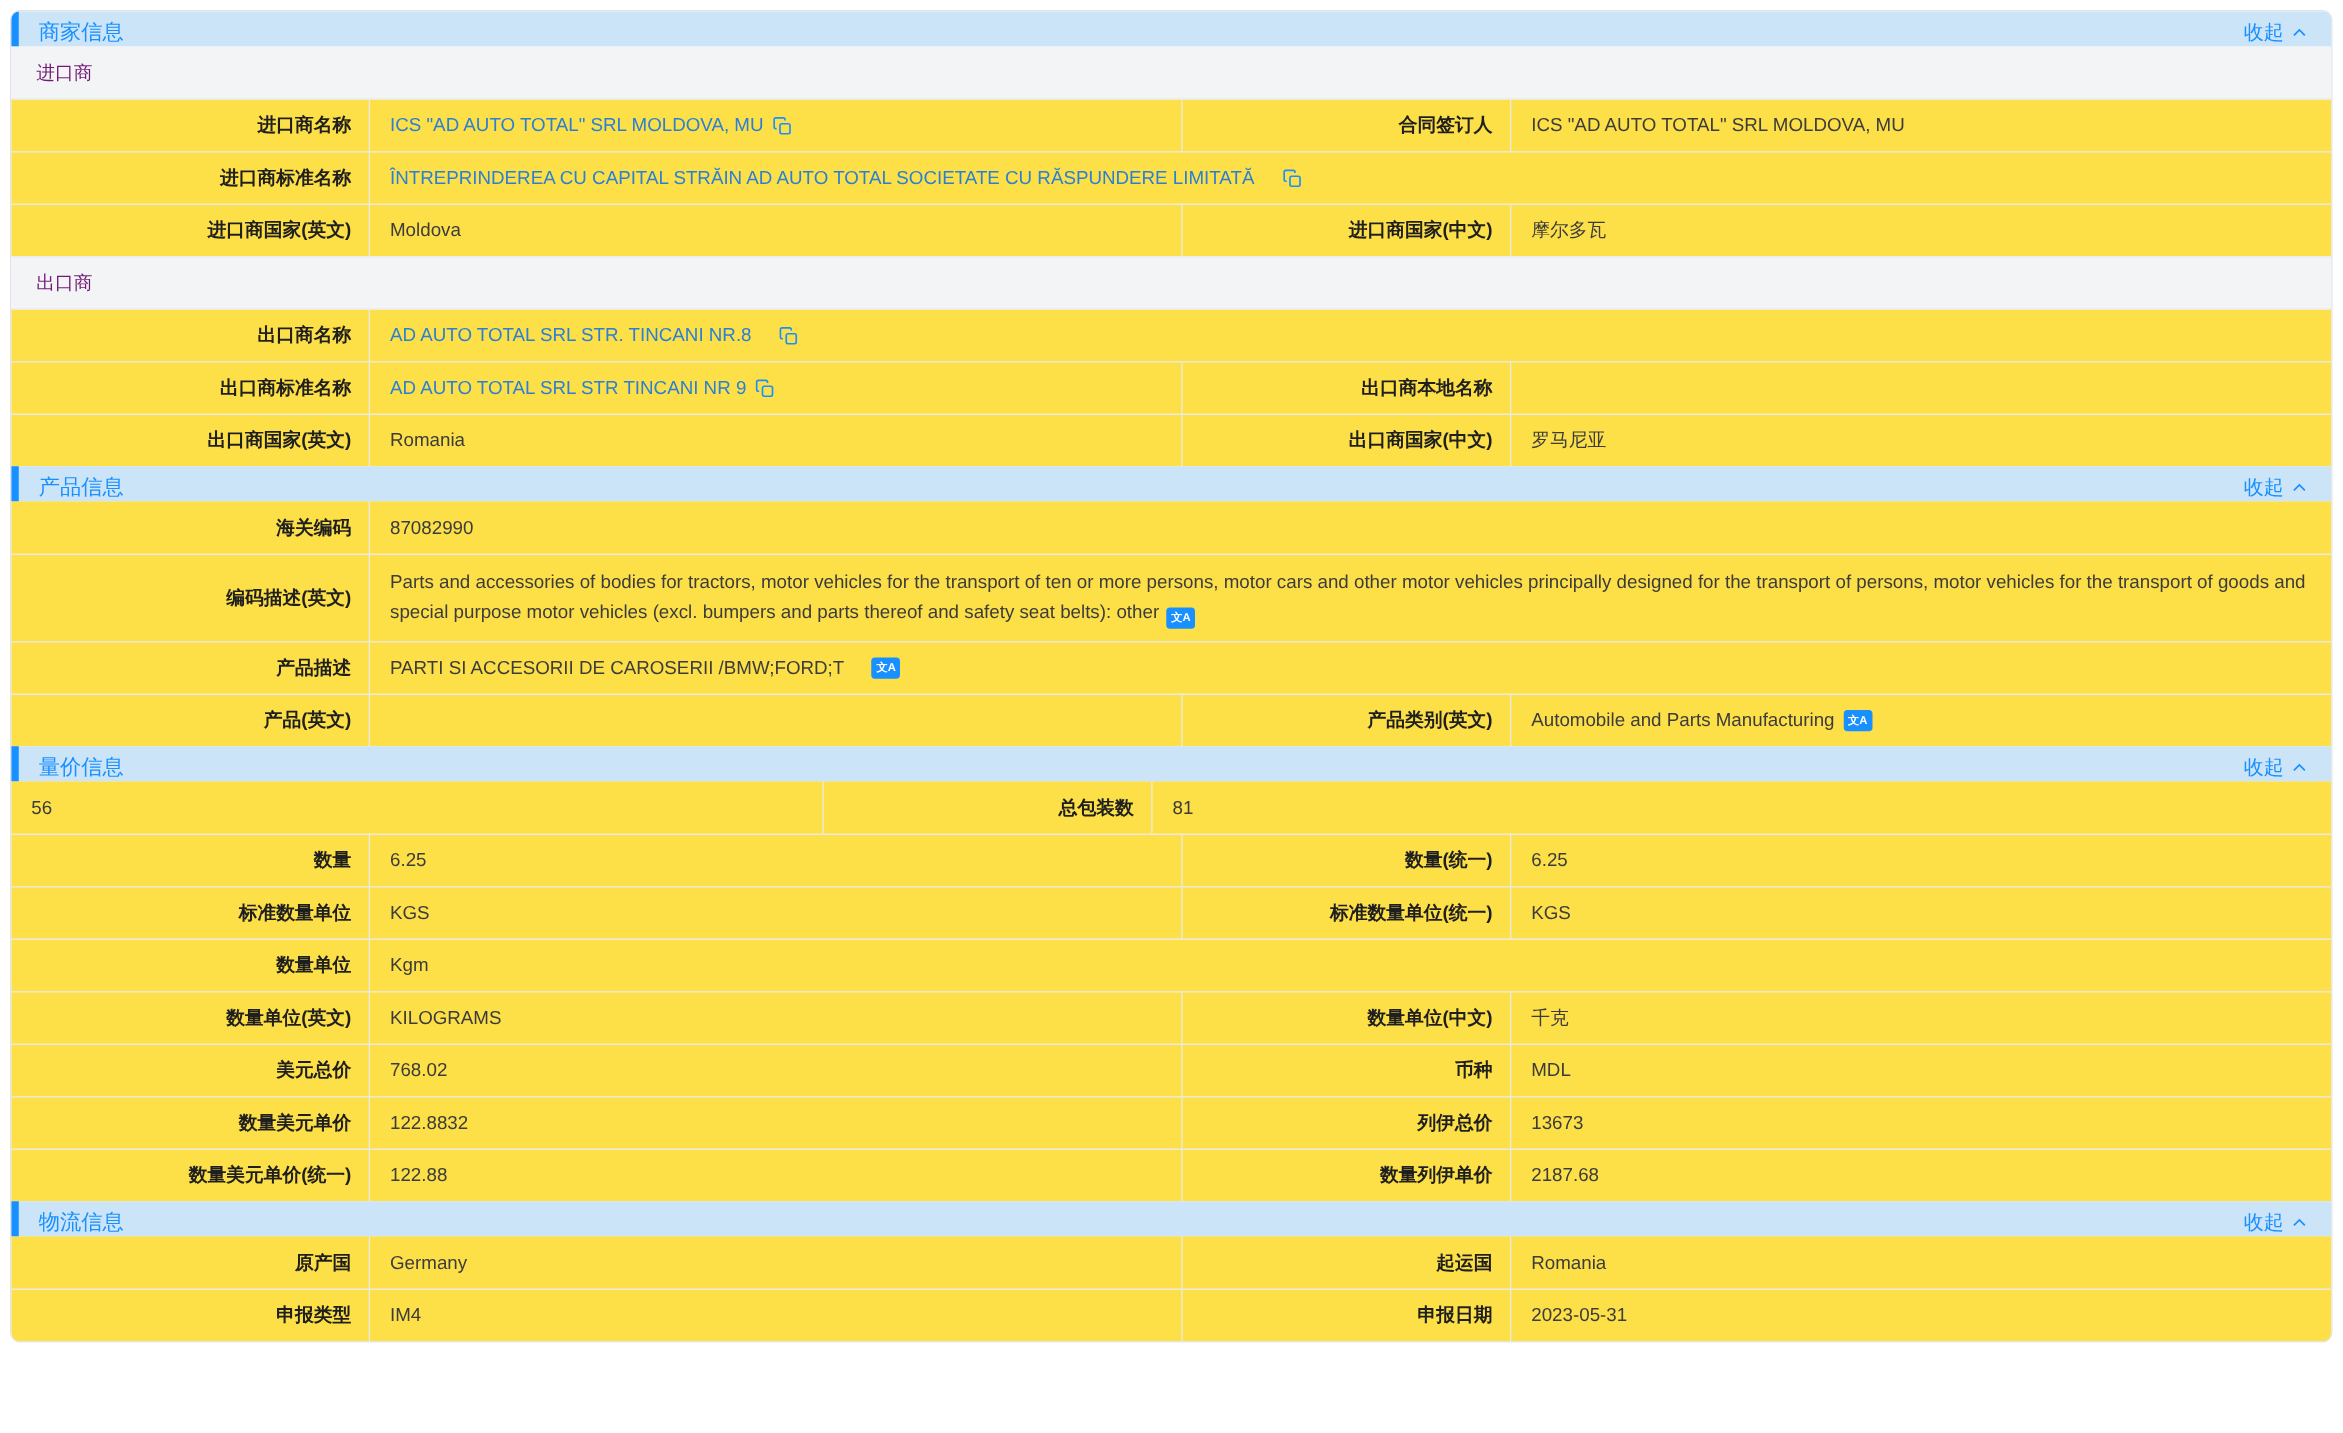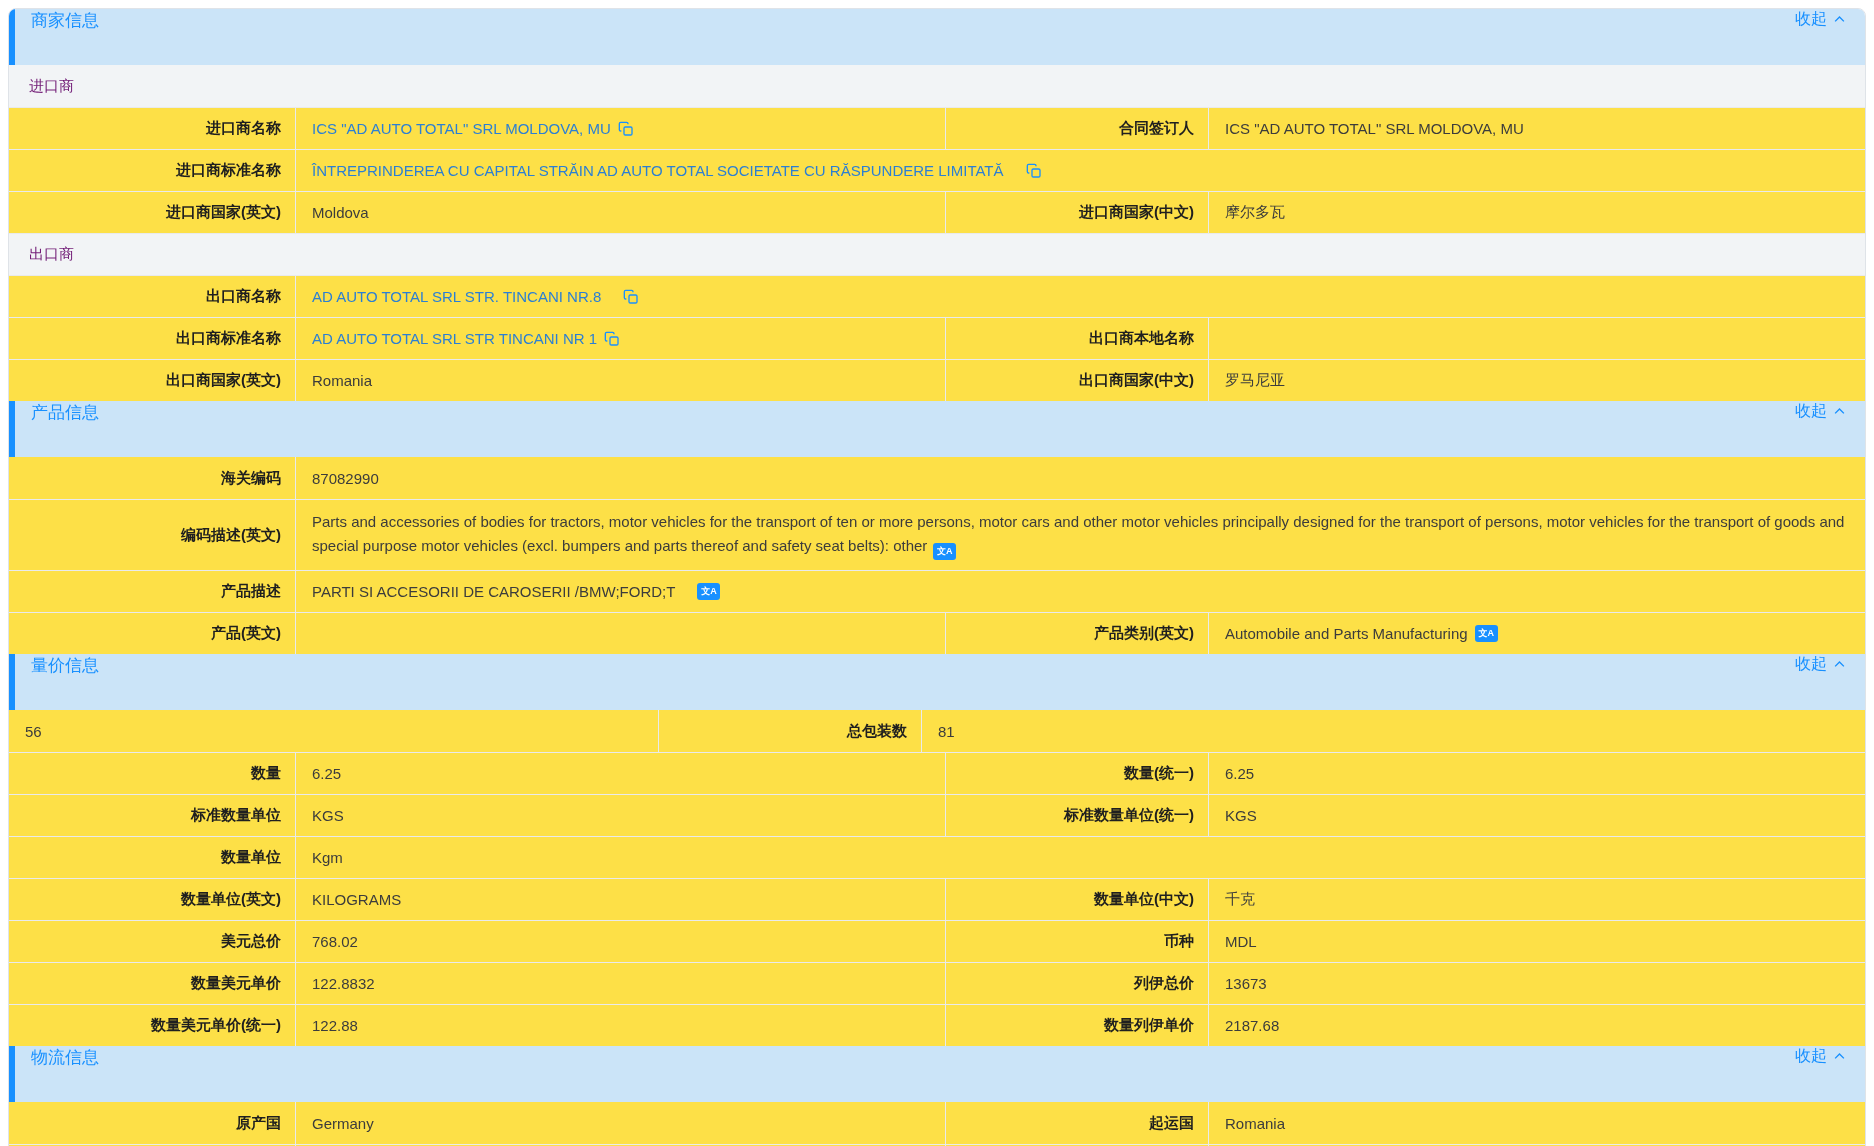--- a/index.html
+++ b/index.html
@@ -18,22 +18,22 @@
     padding:8px;
     font-family:"Liberation Sans","DejaVu Sans",sans-serif;
     font-size:15px;color:var(--value-color);
   }
   .container{
     width:100%;border:1px solid #dfe3e8;border-radius:8px;
     overflow:hidden;background:#fff;
   }
   
   .sec-header{
-    height:56px;background:var(--header-bg);
-    display:flex;align-items:flex-start;position:relative;
+    height:28px;background:var(--header-bg);
+    display:flex;align-items:flex-end;position:relative;
   }
   .sec-accent{
     width:6px;align-self:stretch;background:var(--accent);
     flex:0 0 6px;
   }
   .sec-title{
     margin-left:16px;color:var(--accent);font-size:17px;font-weight:500;
   }
   .collapse-btn{
     margin-left:auto;margin-right:18px;color:var(--accent);
@@ -138,21 +138,21 @@
             <rect x="9" y="9" width="12" height="12" rx="2"></rect>
             <path d="M5 15H4a2 2 0 0 1-2-2V4a2 2 0 0 1 2-2h9a2 2 0 0 1 2 2v1"></path>
           </svg>
         </span>
     </div>
   </div>
 
   <div class="row">
     <div class="cell lbl c1">出口商标准名称</div>
     <div class="cell c2">
-      <span class="link">AD AUTO TOTAL SRL STR TINCANI NR 1</span>
+      <span class="link">AD AUTO TOTAL SRL STR TINCANI NR 9</span>
       <span class="copy-ic">
           <svg width="16" height="16" viewBox="0 0 24 24" fill="none" stroke="currentColor" stroke-width="2">
             <rect x="9" y="9" width="12" height="12" rx="2"></rect>
             <path d="M5 15H4a2 2 0 0 1-2-2V4a2 2 0 0 1 2-2h9a2 2 0 0 1 2 2v1"></path>
           </svg>
         </span>
     </div>
     <div class="cell lbl c3">出口商本地名称</div>
     <div class="cell c4"></div>
   </div>

